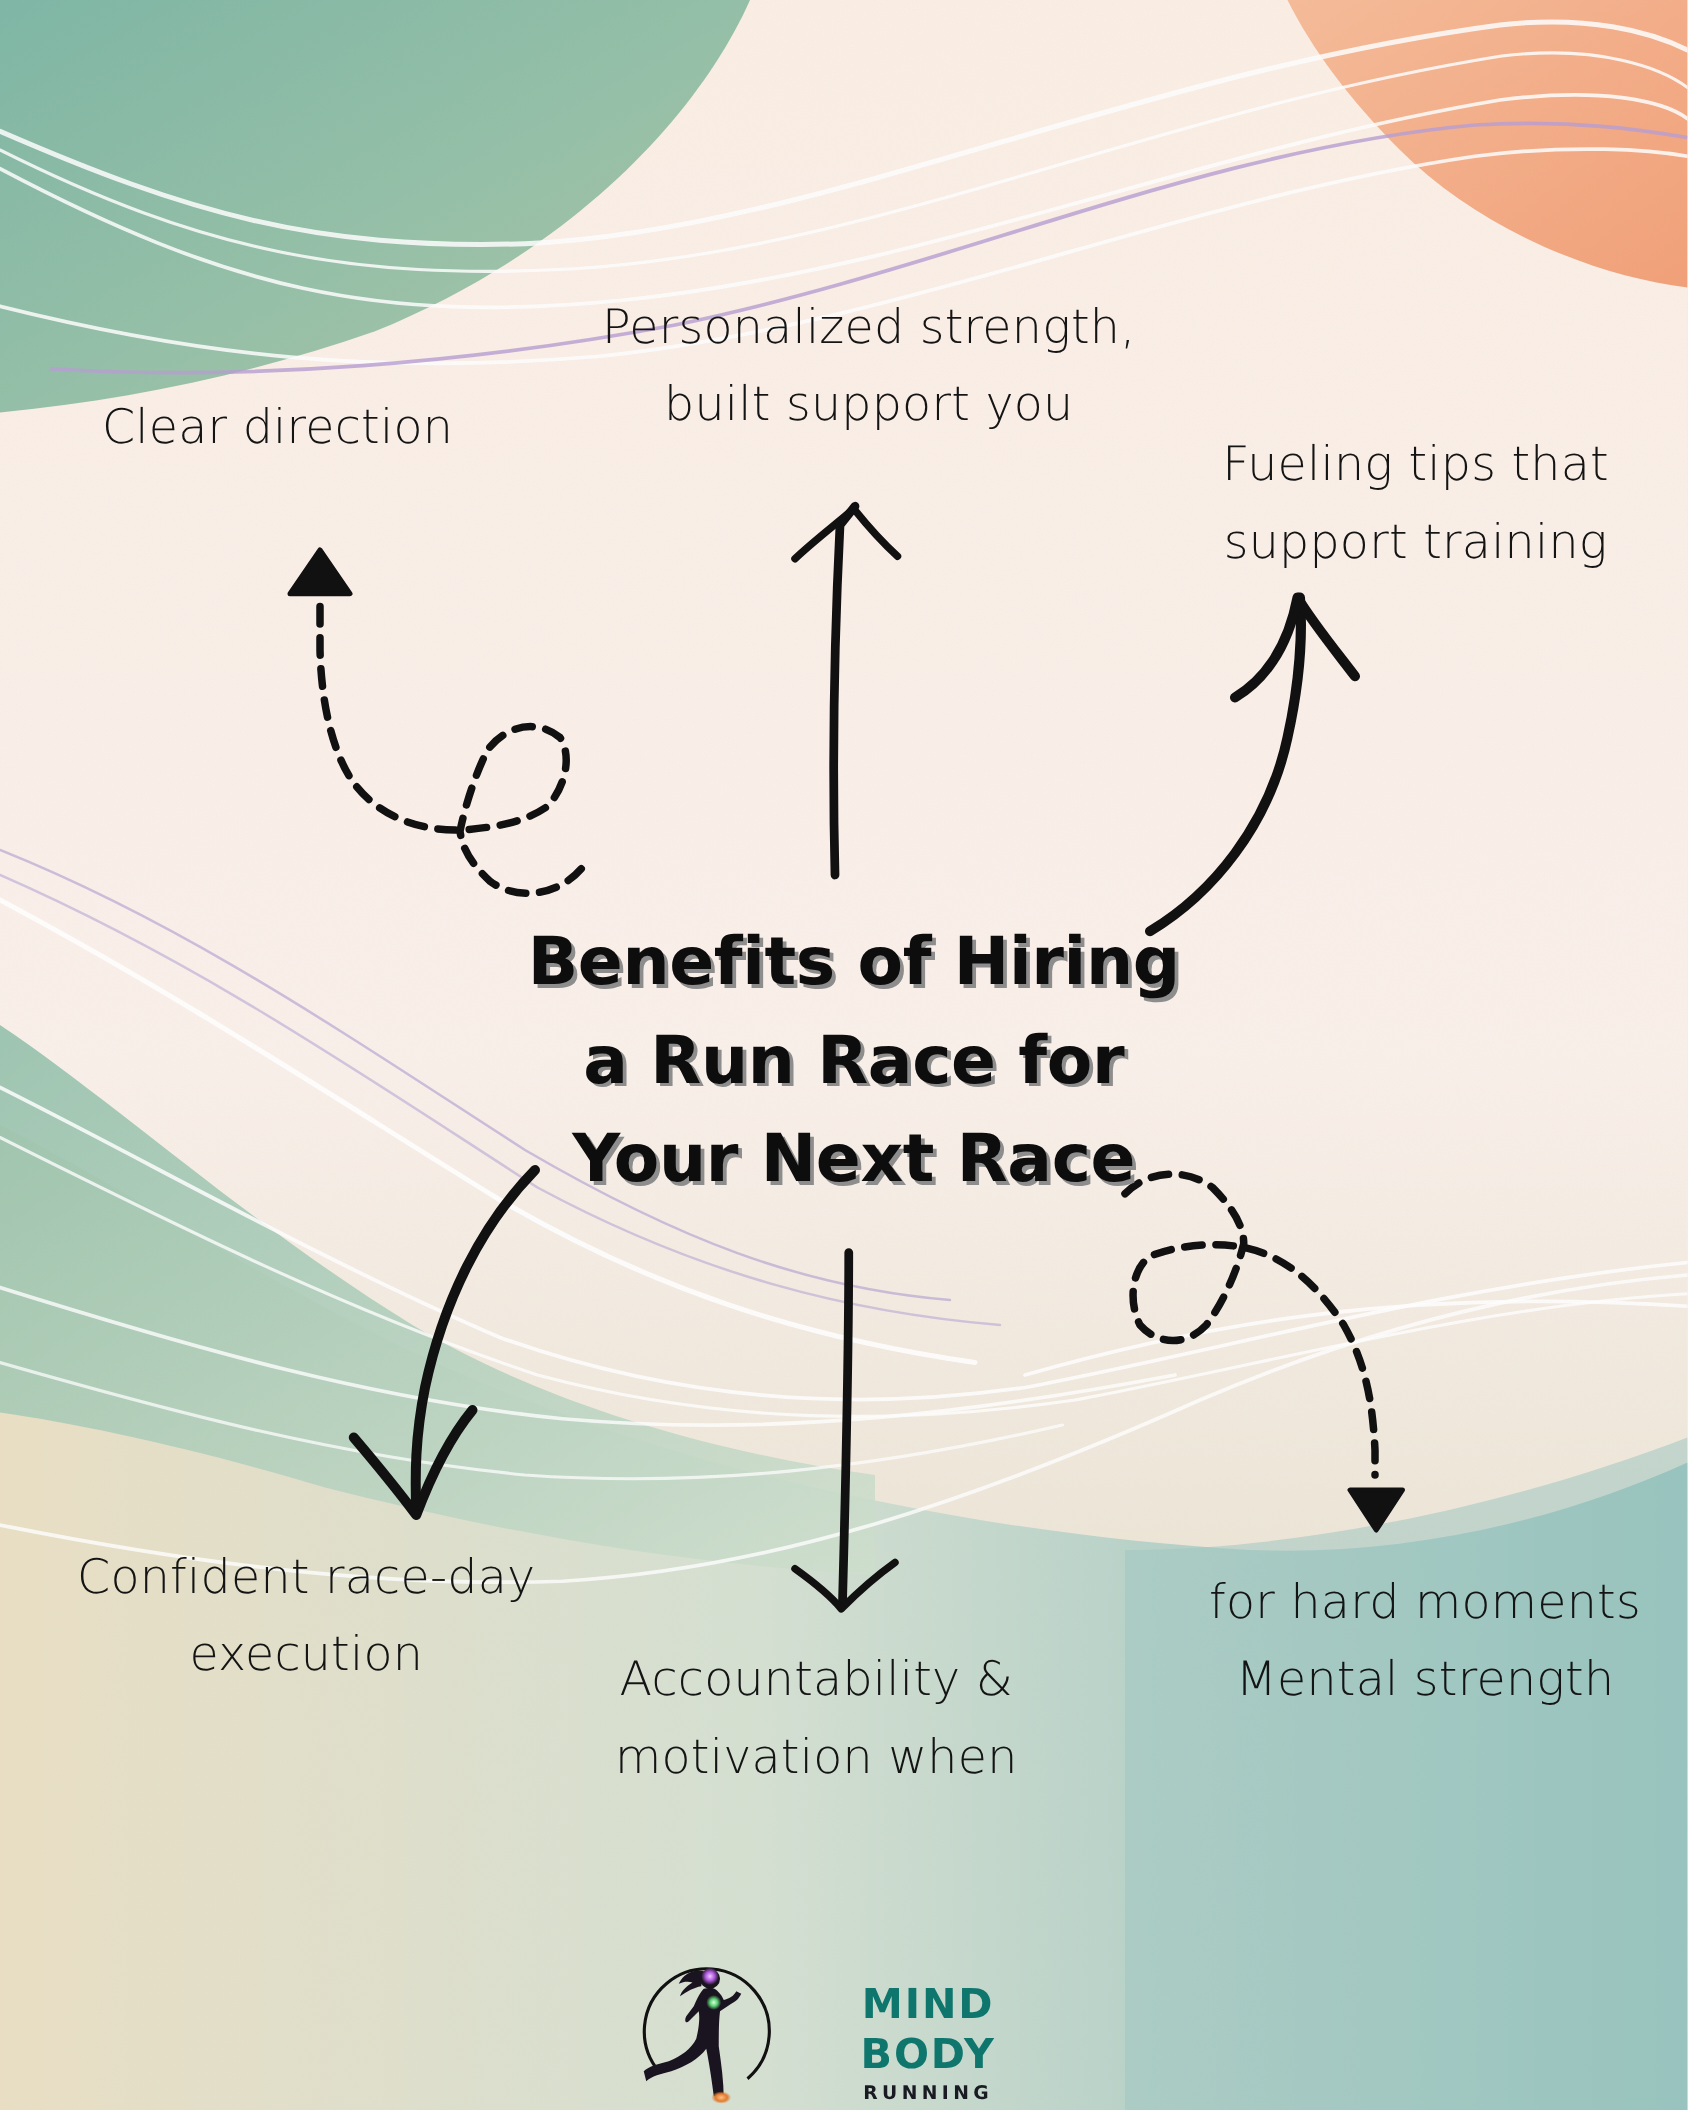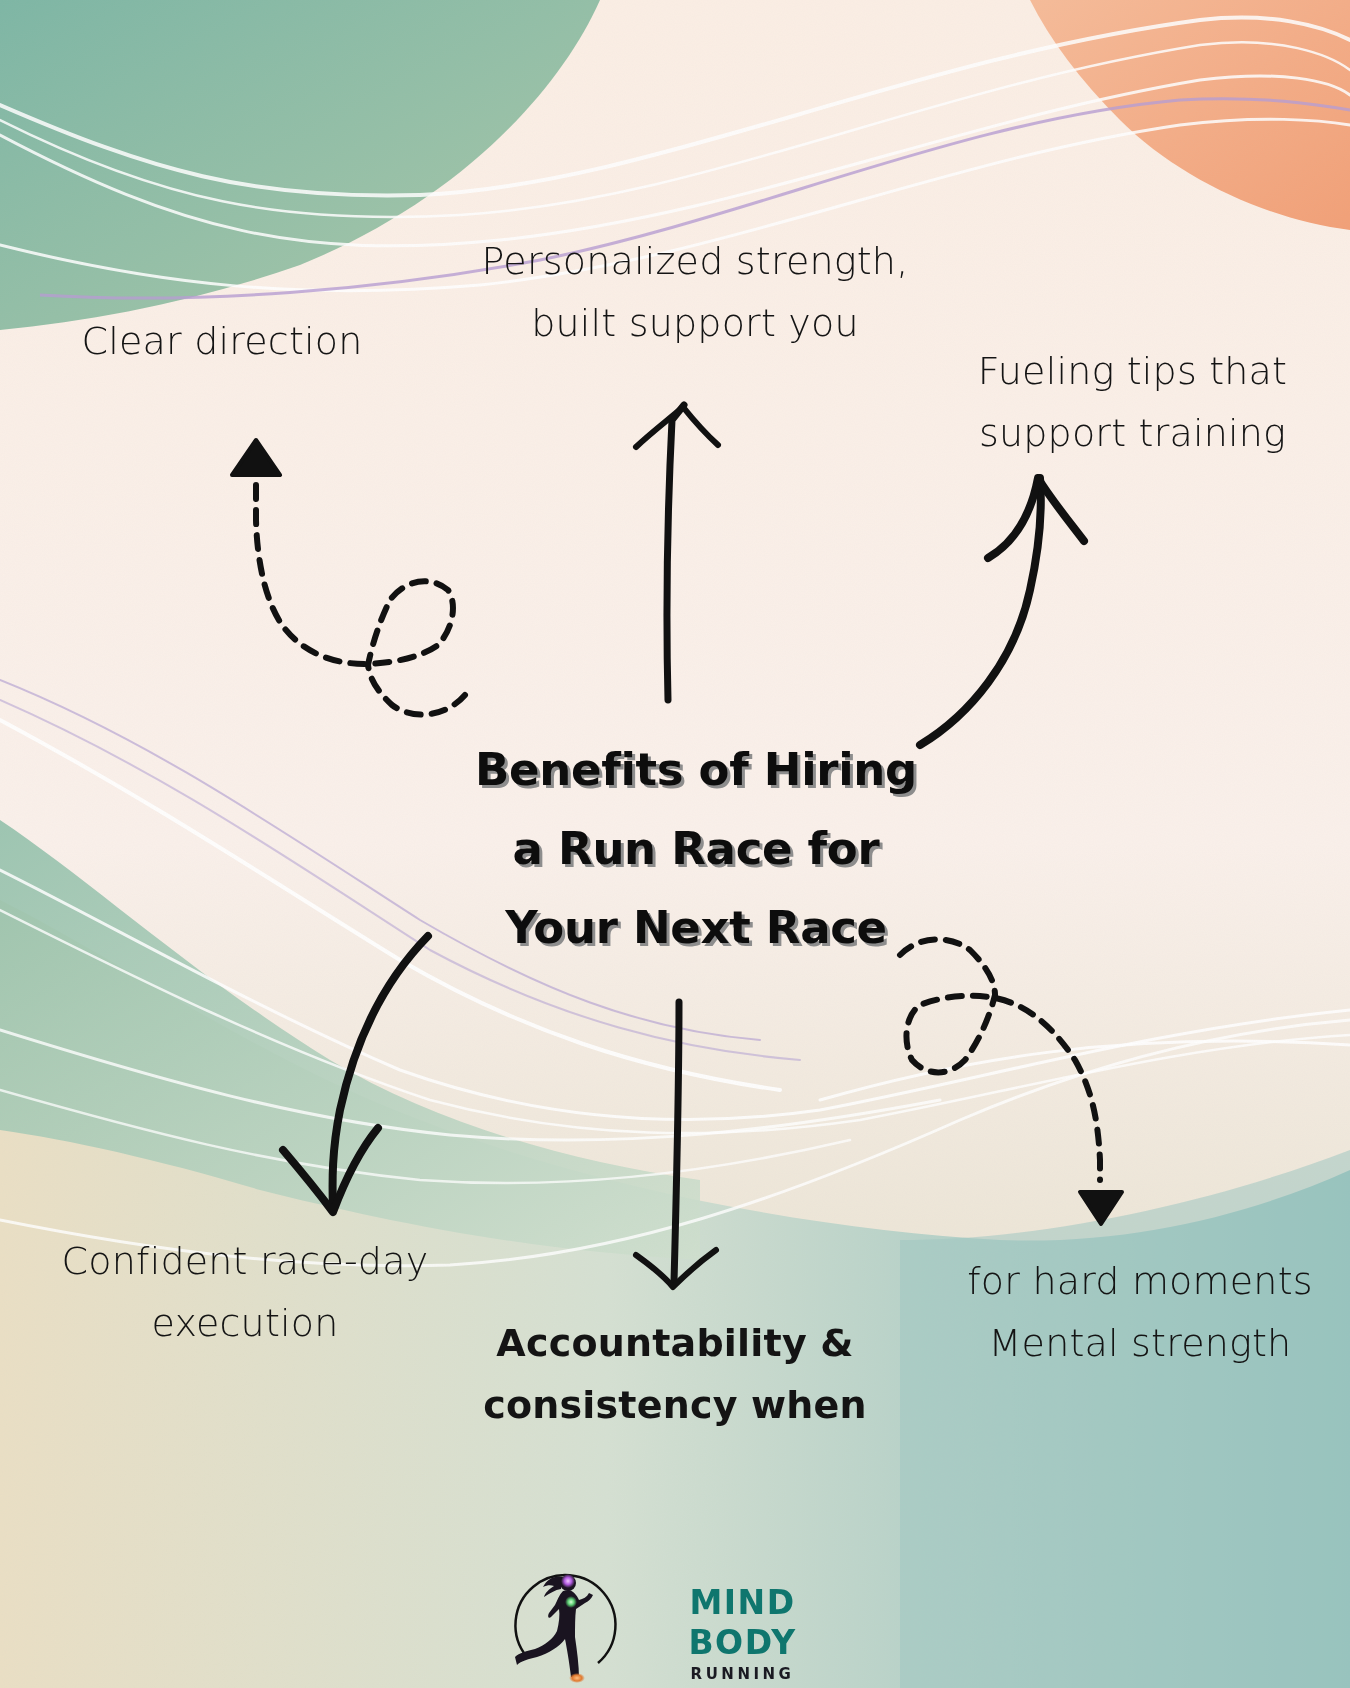--- a/index.html
+++ b/index.html
@@ -13,24 +13,24 @@
     font-size: 38px;
     line-height: 62px;
     color: #141414;
     text-align: center;
     letter-spacing: 0.2px;
     white-space: nowrap;
   }
   .label span { display: block; }
   .title {
     position: absolute;
-    left: 416px; top: 730px; width: 560px;
+    left: 403px; top: 730px; width: 560px;
     font-family: "DejaVu Sans", sans-serif;
     font-weight: 700;
-    font-size: 45px;
+    font-size: 53px;
     line-height: 79px;
     text-align: center;
     color: #0d0d0d;
     letter-spacing: -0.3px;
     text-shadow: 3px 3px 0 #8d8d8d;
   }
   .title span { display: block; }
   .logo { position: absolute; left: 505px; top: 1553px; width: 360px; height: 135px; }
   .logo svg { position: absolute; left: 0; top: 0; }
   .logo-text { position: absolute; left: 125px; top: 30px; width: 225px; text-align: center; }
@@ -167,23 +167,23 @@
     <span>Benefits of Hiring</span>
     <span>a Run Race for</span>
     <span>Your Next Race</span>
   </div>
 
   <div class="label" style="left:35px; top:1230px; width:420px;">
     <span>Confident race-day</span>
     <span>execution</span>
   </div>
 
-  <div class="label" style="left:480px; top:1312px; width:390px;font-weight:bold;">
+  <div class="label" style="left:458px; top:1312px; width:390px;">
     <span>Accountability &amp;</span>
-    <span>consistency when</span>
+    <span>motivation when</span>
   </div>
 
   <div class="label" style="left:950px; top:1250px; width:380px;">
     <span>for hard moments</span>
     <span>Mental strength</span>
   </div>
 
   <div class="logo">
     <svg width="130" height="135" viewBox="0 0 130 135" xmlns="http://www.w3.org/2000/svg">
       <defs>

